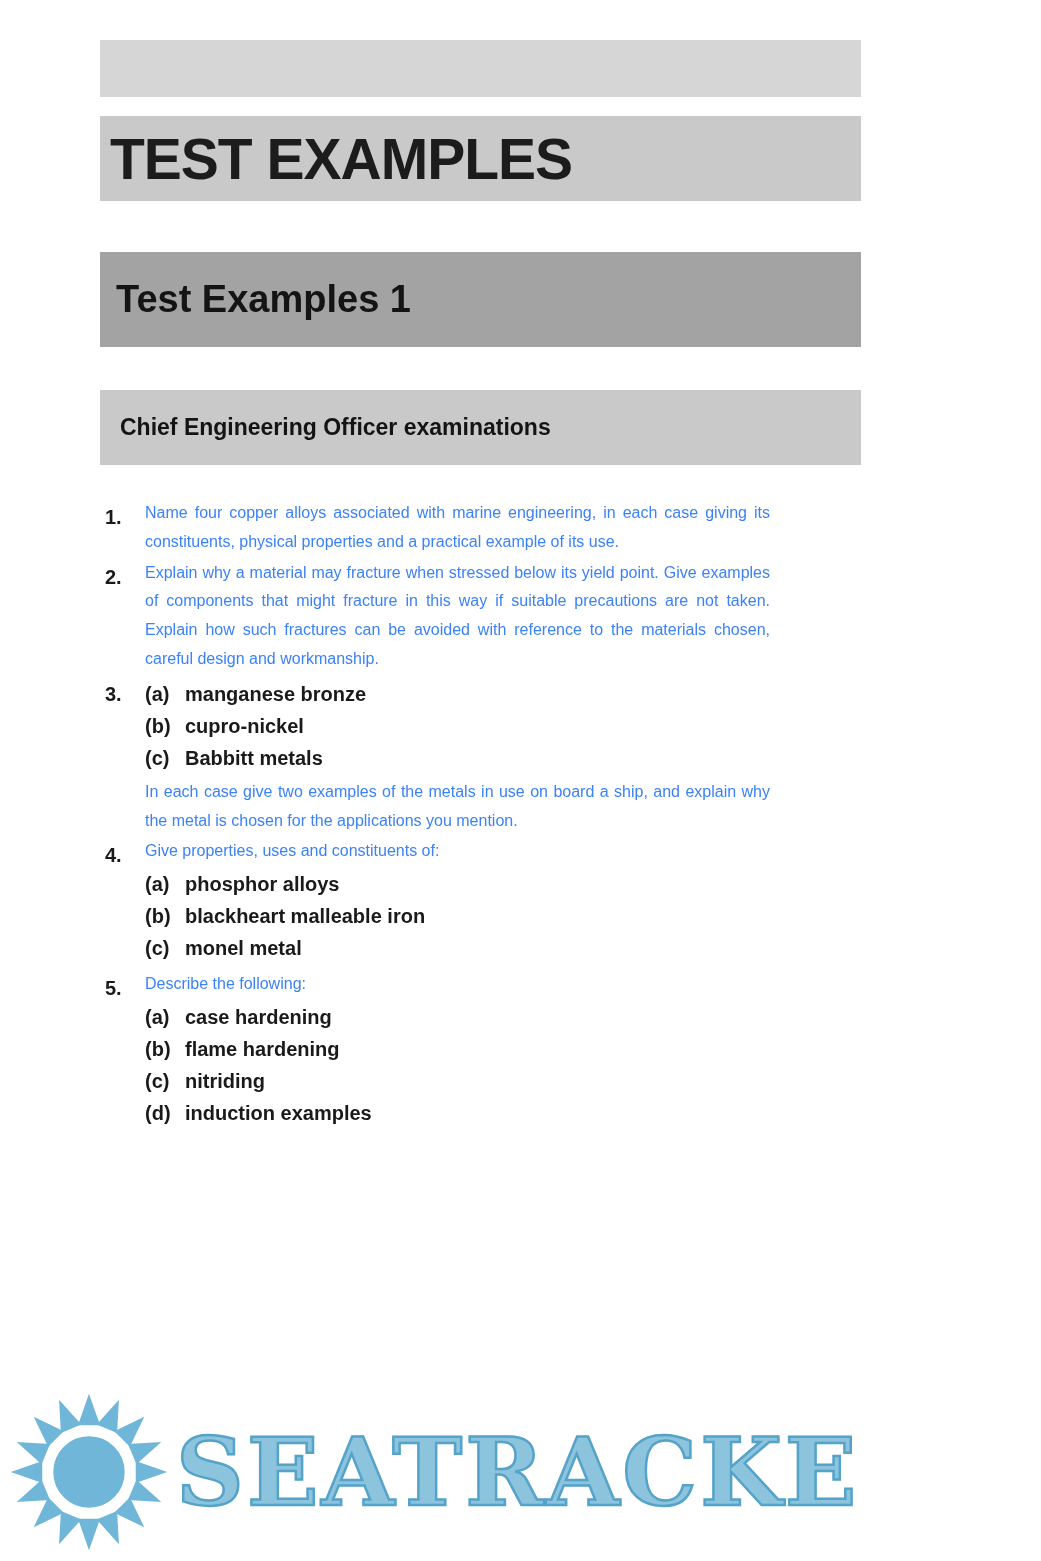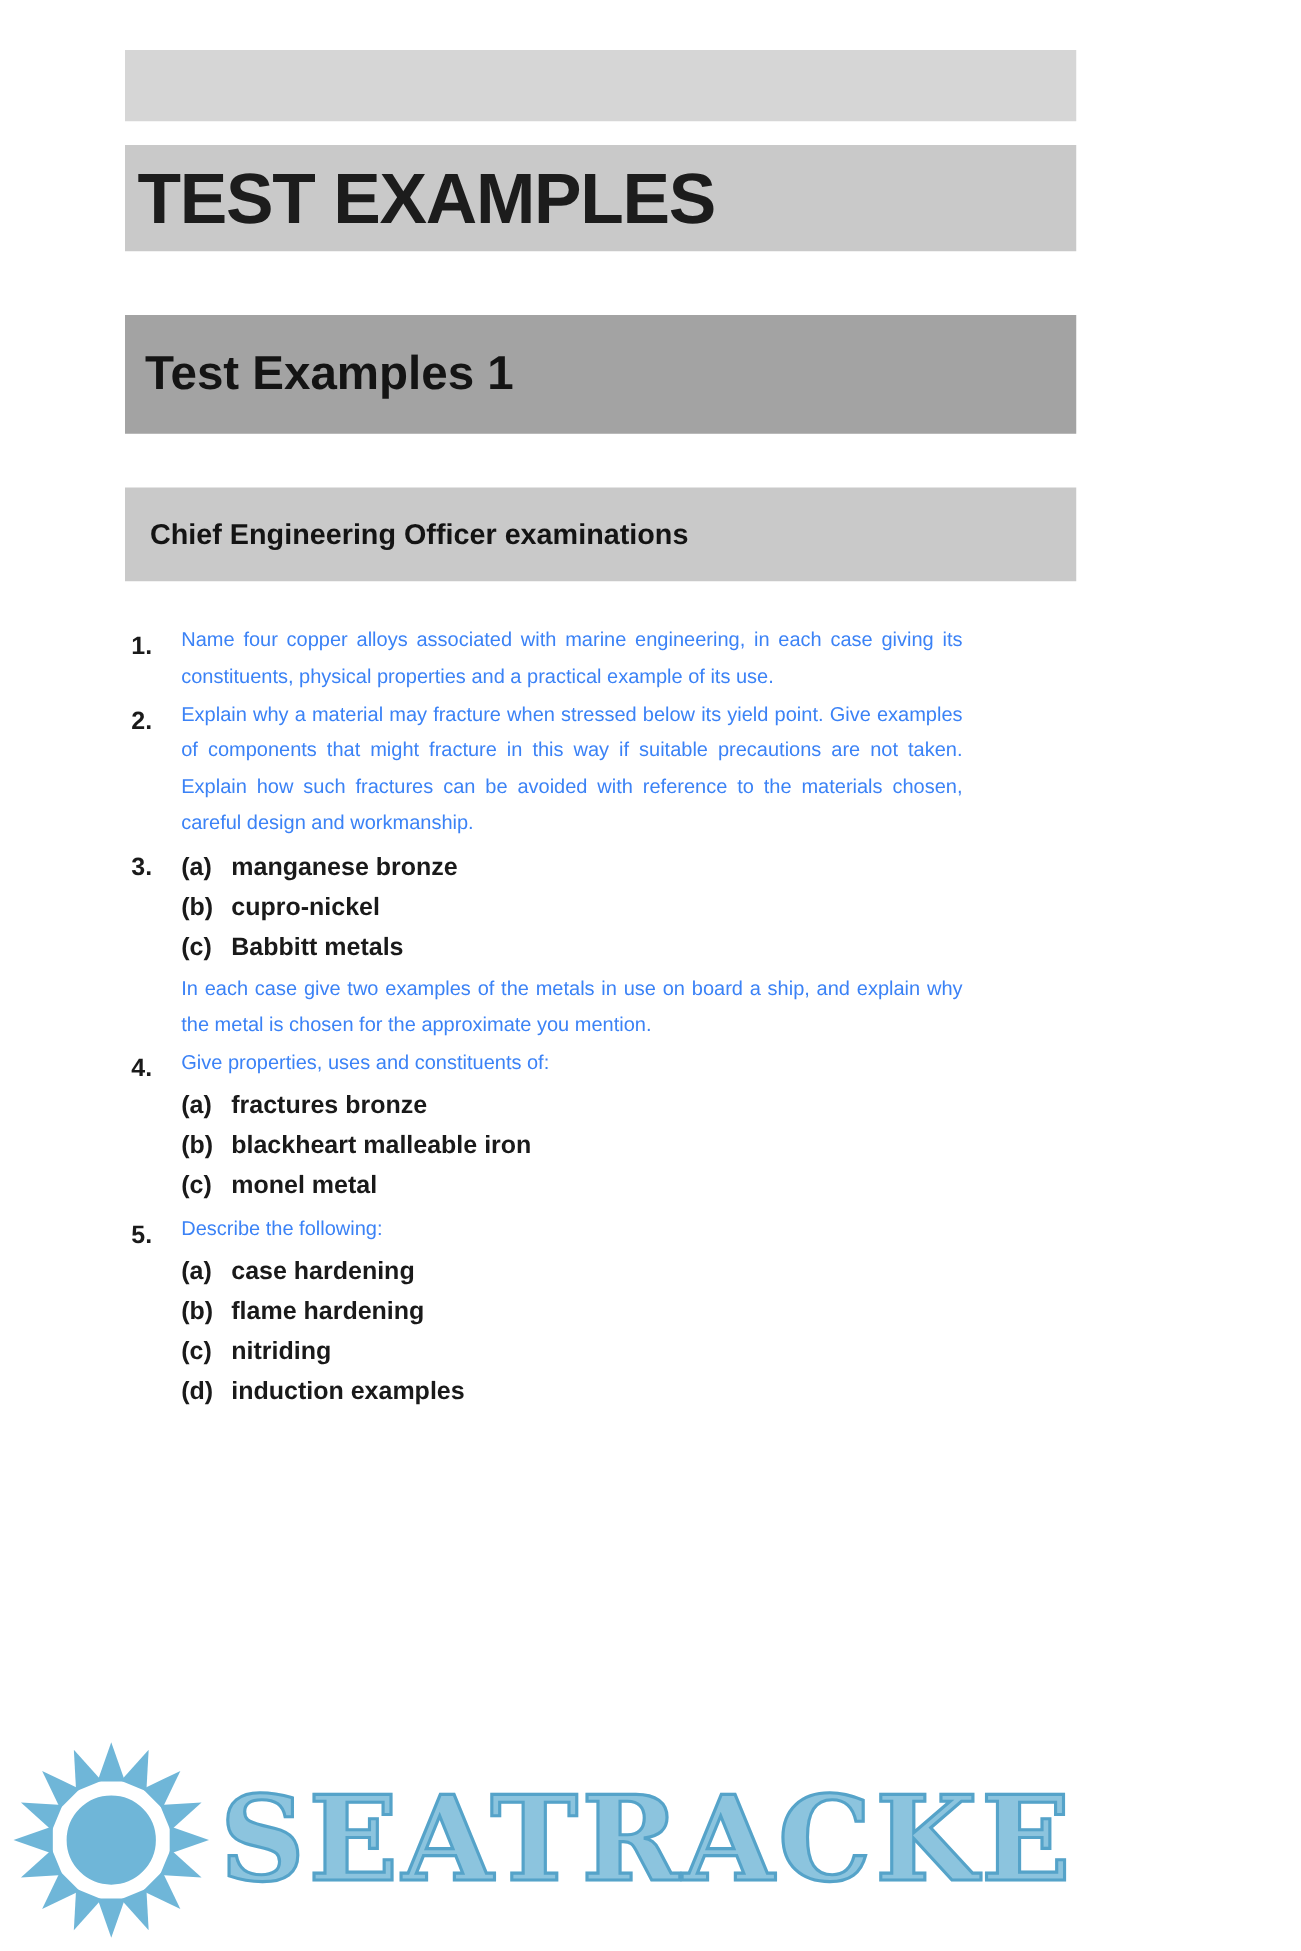--- a/index.html
+++ b/index.html
@@ -154,31 +154,31 @@
           <span class="subtext">manganese bronze</span>
         </div>
         <div class="sub">
           <span class="sublabel">(b)</span>
           <span class="subtext">cupro-nickel</span>
         </div>
         <div class="sub">
           <span class="sublabel">(c)</span>
           <span class="subtext">Babbitt metals</span>
         </div>
-        <p class="qtext cont">In each case give two examples of the metals in use on board a ship, and explain why the metal is chosen for the approximate you mention.</p>
+        <p class="qtext cont">In each case give two examples of the metals in use on board a ship, and explain why the metal is chosen for the applications you mention.</p>
       </div>
     </div>
 
     <div class="q">
       <span class="qnum">4.</span>
       <div class="qbody">
         <p class="qtext">Give properties, uses and constituents of:</p>
         <div class="sub">
           <span class="sublabel">(a)</span>
-          <span class="subtext">fractures bronze</span>
+          <span class="subtext">phosphor alloys</span>
         </div>
         <div class="sub">
           <span class="sublabel">(b)</span>
           <span class="subtext">blackheart malleable iron</span>
         </div>
         <div class="sub">
           <span class="sublabel">(c)</span>
           <span class="subtext">monel metal</span>
         </div>
       </div>

